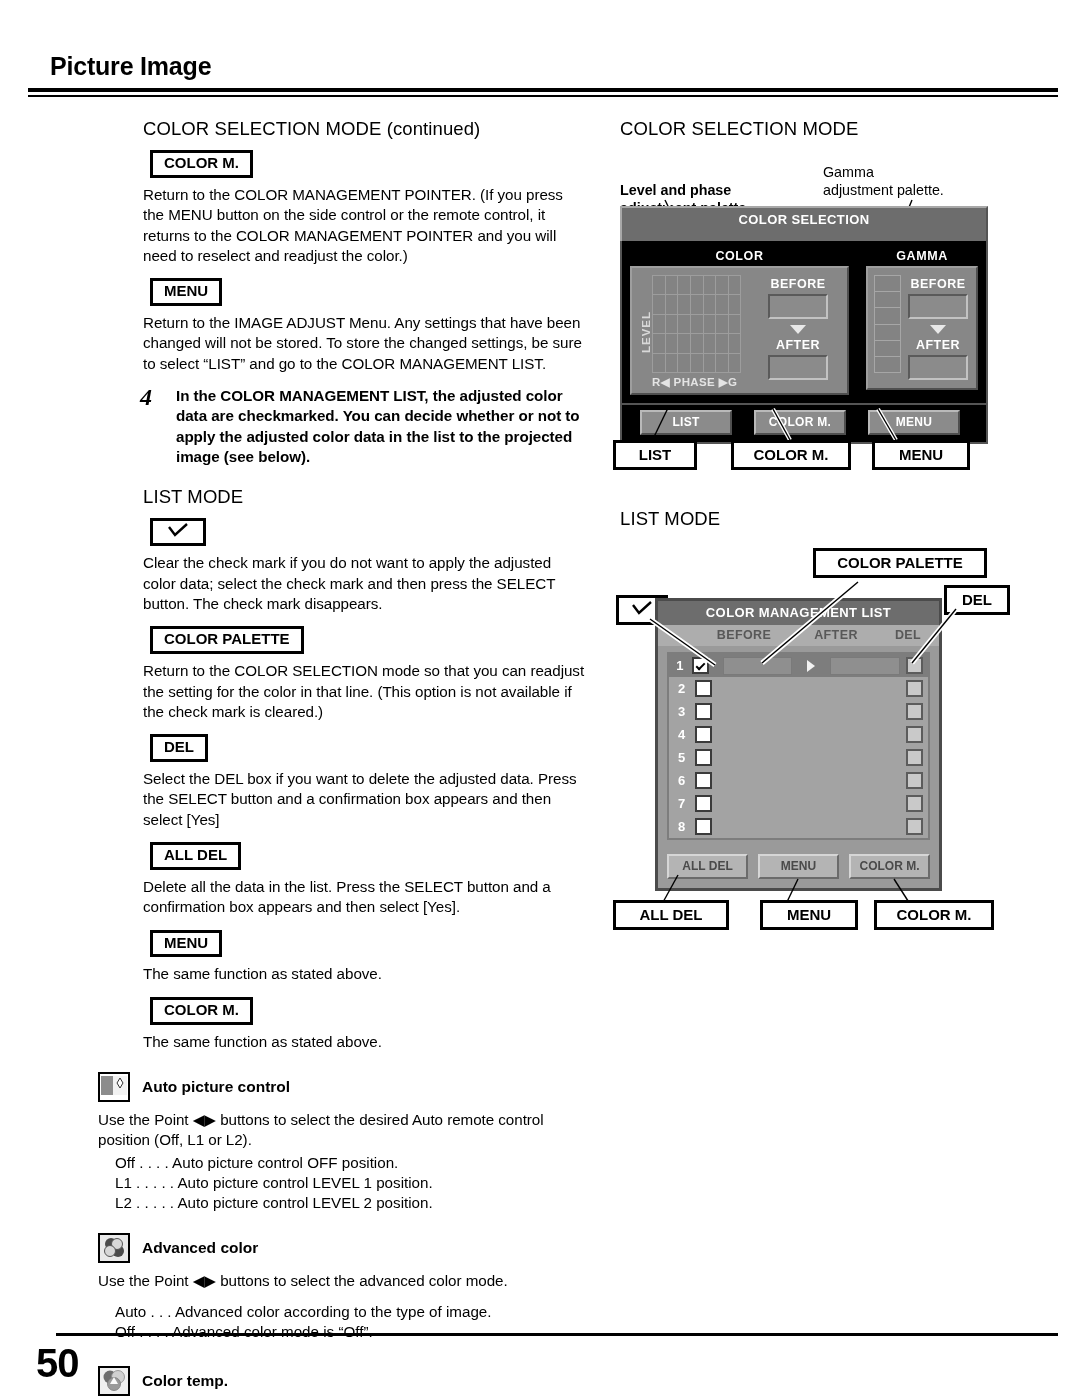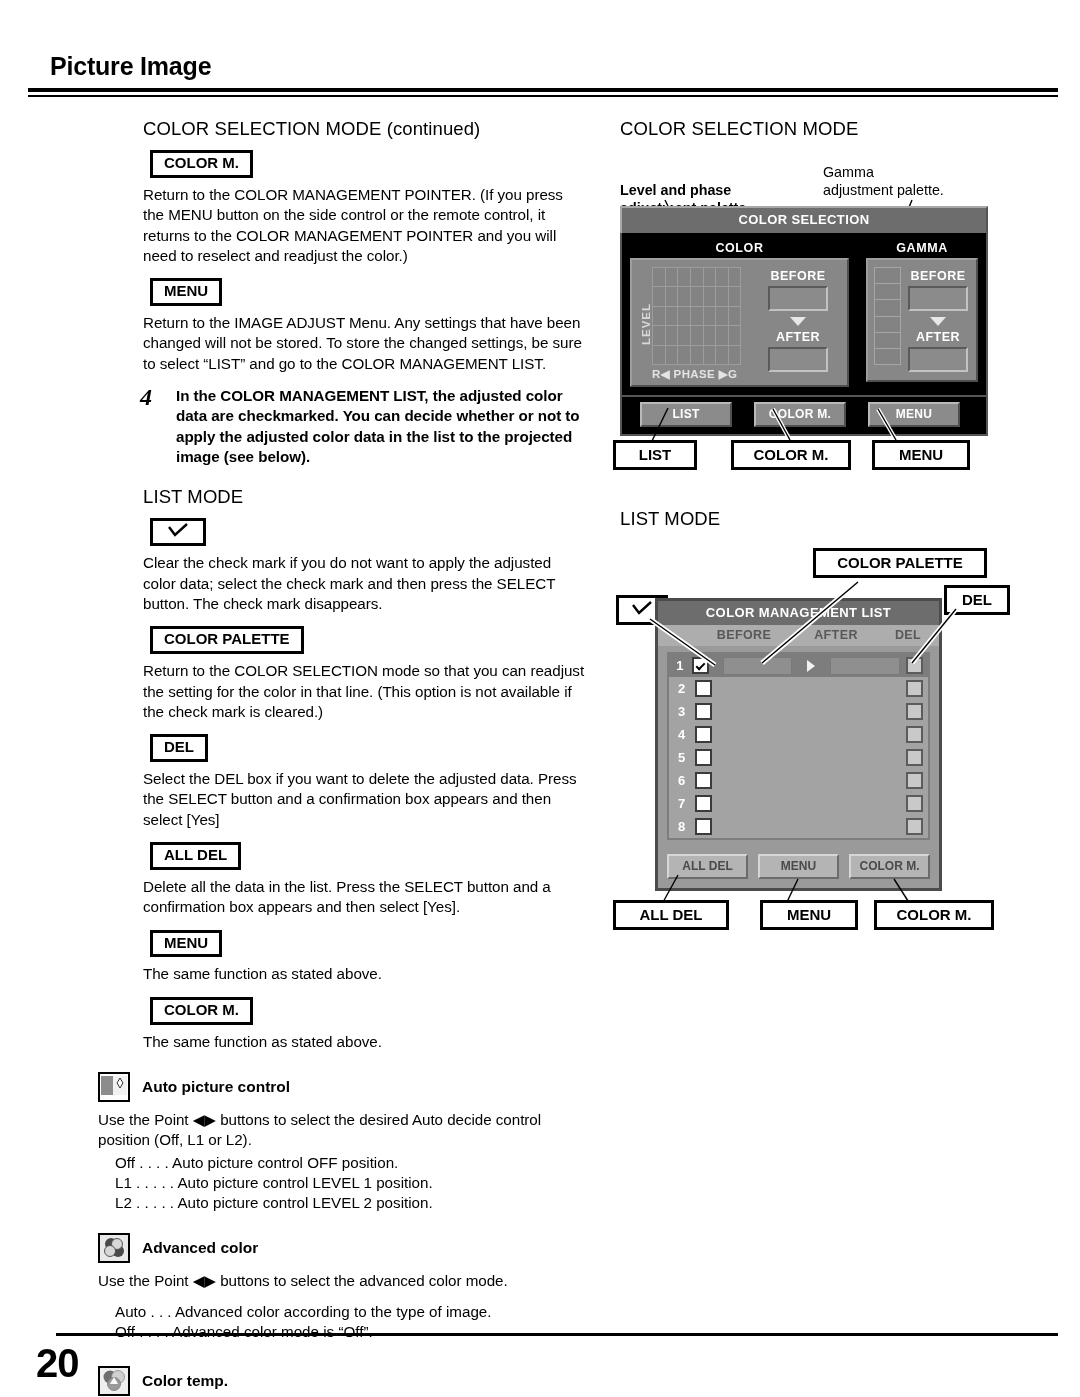--- a/index.html
+++ b/index.html
@@ -58,21 +58,21 @@
     width:32px;height:30px;border:2.5px solid #000;background:#fff;
     box-sizing:border-box;position:relative;overflow:hidden;flex:0 0 auto;
   }
   .feat-title{font-weight:bold;font-size:15.5px;}
   .dotline{font-size:15.2px;line-height:1.33;margin:0;padding-left:17px;}
 
   
   .osd{position:relative;box-sizing:border-box;}
   .osd-title{
     background:#6d6d6d;color:#fff;text-align:center;font-weight:bold;
-    font-size:13px;letter-spacing:0.4px;padding:4px 0 6px 0;
+    font-size:13px;letter-spacing:0.4px;padding:4px 0 14px 0;
     border-top:2px solid #a8a8a8;border-left:2px solid #a8a8a8;border-right:2px solid #555;
   }
   .cs-box{
     border:2px solid #555;border-top:none;background:#000;padding:7px 8px 8px 8px;
     display:flex;gap:17px;
   }
   .cs-color{flex:1 1 auto;}
   .cs-gamma{flex:0 0 112px;}
   .panel-label{
     color:#fff;text-align:center;font-weight:bold;font-size:12.5px;
@@ -245,21 +245,21 @@
     <div class="feat-head">
       <span class="feat-icon">
         <svg width="28" height="26" viewBox="0 0 28 26">
           <rect x="1" y="2" width="12" height="19" fill="#8c8c8c"></rect>
           <rect x="13" y="2" width="14" height="19" fill="#f2f2f2"></rect>
           <path d="M20 4 L23 9 L20 14 L17 9 Z" fill="#fff" stroke="#333" stroke-width="1"></path>
         </svg>
       </span>
       <span class="feat-title">Auto picture control</span>
     </div>
-    <p class="body-txt" style="margin-bottom:2px;">Use the Point ◀▶ buttons to select the desired Auto decide control position (Off, L1 or L2).</p>
+    <p class="body-txt" style="margin-bottom:2px;">Use the Point ◀▶ buttons to select the desired Auto remote control position (Off, L1 or L2).</p>
     <p class="dotline">Off  . . . .  Auto picture control OFF position.</p>
     <p class="dotline">L1 . . . . .  Auto picture control LEVEL 1 position.</p>
     <p class="dotline">L2 . . . . .  Auto picture control LEVEL 2 position.</p>
   </div>
 
   <div class="feat" style="margin-left:-45px;">
     <div class="feat-head">
       <span class="feat-icon">
         <svg width="28" height="26" viewBox="0 0 28 26">
           <rect x="0" y="0" width="28" height="26" fill="#e9e9e9"></rect>
@@ -506,13 +506,13 @@
   <path d="M68 3 L52 32" stroke="#000" stroke-width="1.4" fill="none"></path>
   <path d="M188 7 L176 32" stroke="#000" stroke-width="1.4" fill="none"></path>
   <path d="M284 7 L300 32" stroke="#000" stroke-width="1.4" fill="none"></path>
 </svg>
 
 <div class="callout" style="left:613px;top:900px;width:90px;">ALL DEL</div>
 <div class="callout" style="left:760px;top:900px;width:72px;">MENU</div>
 <div class="callout" style="left:874px;top:900px;width:94px;">COLOR M.</div>
 
 <div class="footer-rule"></div>
-<div class="page-num">20</div>
+<div class="page-num">50</div>
 
 </body></html>

